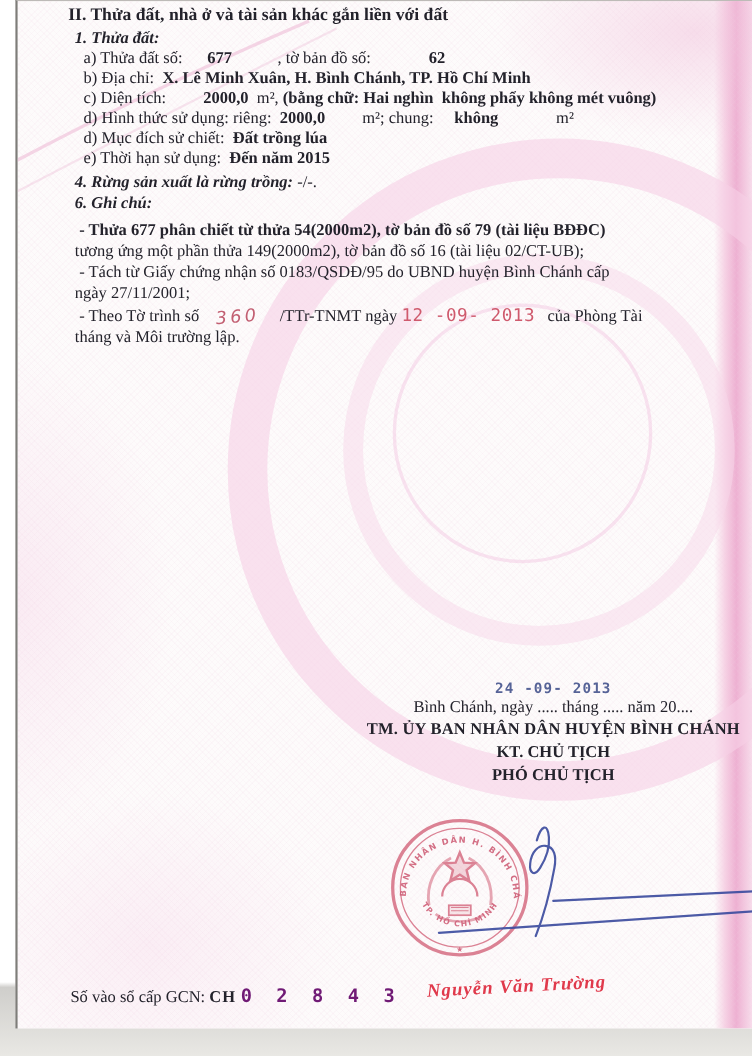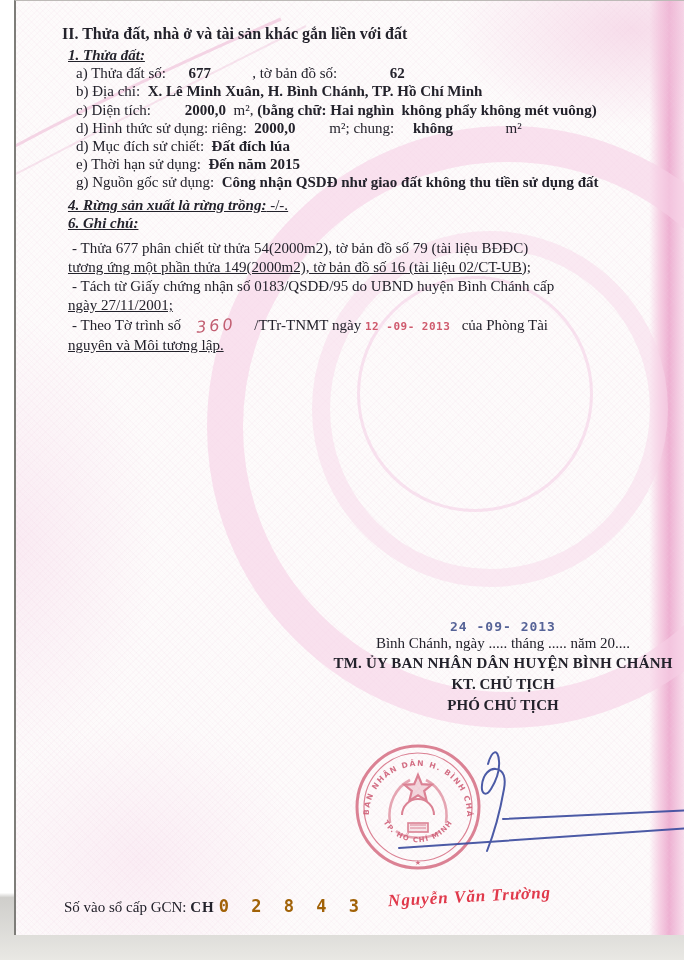--- a/index.html
+++ b/index.html
@@ -25,39 +25,39 @@
       radial-gradient(ellipse 200px 320px at 0% 58%, rgba(247,219,235,.5), rgba(247,219,235,0) 70%),
       radial-gradient(ellipse 240px 200px at 18% 92%, rgba(248,224,238,.5), rgba(248,224,238,0) 70%),
       linear-gradient(to right, rgba(0,0,0,0) 0 94.5%, rgba(241,176,210,.55) 96%, rgba(231,144,192,.7) 97.5%, rgba(247,213,232,.6) 100%);
   }
   .ring{position:absolute;border-radius:50%;pointer-events:none;}
   .ring.outer{left:191px;top:125px;width:530px;height:530px;border:36px solid rgba(246,209,230,.6);}
   .ring.mid{left:296px;top:230px;width:320px;height:320px;border:18px solid rgba(247,216,234,.5);}
   .ring.thin{left:341px;top:275px;width:230px;height:230px;border:3px solid rgba(242,196,223,.45);}
   .fold-arcs{position:absolute;left:0;top:0;pointer-events:none;}
   
-  .content{position:absolute;left:46px;top:22px;width:620px;}
+  .content{position:absolute;left:46px;top:2px;width:620px;}
   .line{white-space:pre;font-size:15px;line-height:18.2px;color:#23222b;}
   .line.head{font-size:16px;line-height:21px;font-weight:bold;}
   .note{line-height:19px;}
-  .in1{padding-left:6px;text-decoration:underline;}
+  .in1{padding-left:6px;}
   .in2{padding-left:14px;}
   .in3{padding-left:10px;}
   .m1{margin-top:2px;}
   .m2{margin-top:4px;}
-  .m3{margin-top:7px;}
+  .m3{margin-top:7px;font-weight:bold;}
   .seg{white-space:pre-wrap;}
   .seg.b{font-weight:bold;}
   .seg.bi{font-weight:bold;font-style:italic;}
   .seg.hand{
     font-family:"DejaVu Sans", sans-serif;font-style:italic;font-size:16px;
     color:#c25f72;letter-spacing:3px;display:inline-block;transform:rotate(-5deg) translateY(1px);
   }
   .seg.rstamp{
-    font-family:"DejaVu Sans Mono", monospace;font-weight:bold;font-size:11px;
+    font-family:"DejaVu Sans Mono", monospace;font-weight:normal;font-size:16px;
     color:#cf5a6d;letter-spacing:.5px;
   }
   
   .sig-block{position:absolute;left:300px;top:618px;width:374px;text-align:center;color:#23222b;}
   .date-stamp{
     font-family:"DejaVu Sans Mono", monospace;font-weight:bold;font-size:13px;
     color:#566397;letter-spacing:1px;white-space:pre;
   }
   .place-line{font-size:15px;margin-top:1px;white-space:nowrap;}
   .org-line{font-size:15px;font-weight:bold;margin-top:3px;white-space:nowrap;letter-spacing:.2px;}
@@ -67,21 +67,21 @@
   .signer-name{
     position:absolute;left:372px;top:886px;width:160px;
     font-style:italic;font-weight:bold;font-size:17px;color:#e0394b;
     transform:rotate(-3deg);letter-spacing:1px;white-space:nowrap;
   }
   
   .footer{position:absolute;left:48px;top:895px;white-space:pre;font-size:15px;color:#23222b;}
   .footer .prefix{font-weight:bold;letter-spacing:1px;}
   .footer .digits{
     font-family:"DejaVu Sans Mono", monospace;font-weight:bold;font-size:17px;
-    color:#a16207;letter-spacing:6px;margin-left:4px;
+    color:#701a75;letter-spacing:6px;margin-left:4px;
   }
 </style>
 </head>
 <body>
 
 <div class="page">
   <div class="texture"></div>
   <div class="ring outer"></div>
   <div class="ring mid"></div>
   <div class="ring thin"></div>
@@ -90,31 +90,30 @@
     <path d="M-10,178 Q 130,105 290,25" fill="none" stroke="rgba(236,183,212,.35)" stroke-width="2"></path>
   </svg>
 
   <div class="content">
     <div class="line head"><span class="seg b">II. Thửa đất, nhà ở và tài sản khác gắn liền với đất</span></div>
     <div class="line in1 m1"><span class="seg bi">1. Thửa đất:</span></div>
     <div class="line in2"><span class="seg ">a) Thửa đất số:      </span><span class="seg b">677</span><span class="seg ">           , tờ bản đồ số:              </span><span class="seg b">62</span></div>
     <div class="line in2"><span class="seg ">b) Địa chỉ:  </span><span class="seg b">X. Lê Minh Xuân, H. Bình Chánh, TP. Hồ Chí Minh</span></div>
     <div class="line in2"><span class="seg ">c) Diện tích:         </span><span class="seg b">2000,0</span><span class="seg ">  m², </span><span class="seg b">(bằng chữ: Hai nghìn  không phẩy không mét vuông)</span></div>
     <div class="line in2"><span class="seg ">d) Hình thức sử dụng: riêng:  </span><span class="seg b">2000,0</span><span class="seg ">         m²; chung:     </span><span class="seg b">không</span><span class="seg ">              m²</span></div>
-    <div class="line in2"><span class="seg ">d) Mục đích sử chiết:  </span><span class="seg b">Đất đích lúa</span></div>
+    <div class="line in2"><span class="seg ">d) Mục đích sử chiết:  </span><span class="seg b">Đất trồng lúa</span></div>
     <div class="line in2"><span class="seg ">e) Thời hạn sử dụng:  </span><span class="seg b">Đến năm 2015</span></div>
-    <div class="line in2"><span class="seg ">g) Nguồn gốc sử dụng:  </span><span class="seg b">Công nhận QSDĐ như giao đất không thu tiền sử dụng đất</span></div>
     <div class="line in1 m2"><span class="seg bi">4. Rừng sản xuất là rừng trồng:</span><span class="seg "> -/-.</span></div>
     <div class="line in1"><span class="seg bi">6. Ghi chú:</span></div>
     <div class="line note in3 m3"><span class="seg ">- Thửa 677 phân chiết từ thửa 54(2000m2), tờ bản đồ số 79 (tài liệu BĐĐC)</span></div>
     <div class="line note in1"><span class="seg ">tương ứng một phần thửa 149(2000m2), tờ bản đồ số 16 (tài liệu 02/CT-UB);</span></div>
     <div class="line note in3"><span class="seg ">- Tách từ Giấy chứng nhận số 0183/QSDĐ/95 do UBND huyện Bình Chánh cấp</span></div>
     <div class="line note in1"><span class="seg ">ngày 27/11/2001;</span></div>
     <div class="line note in3"><span class="seg ">- Theo Tờ trình số    </span><span class="seg hand">360</span><span class="seg ">     /TTr-TNMT ngày </span><span class="seg rstamp">12 -09- 2013</span><span class="seg ">   của Phòng Tài</span></div>
-    <div class="line note in1"><span class="seg ">nguyên và Môi tương lập.</span></div>
+    <div class="line note in1"><span class="seg ">tháng và Môi trường lập.</span></div>
   </div>
 
   <div class="sig-block">
     <div class="date-stamp">24 -09- 2013</div>
     <div class="place-line">Bình Chánh, ngày  .....  tháng  .....  năm 20....</div>
     <div class="org-line">TM. ỦY BAN NHÂN DÂN HUYỆN BÌNH CHÁNH</div>
     <div class="kt-line">KT. CHỦ TỊCH</div>
     <div class="title-line">PHÓ CHỦ TỊCH</div>
   </div>
 

